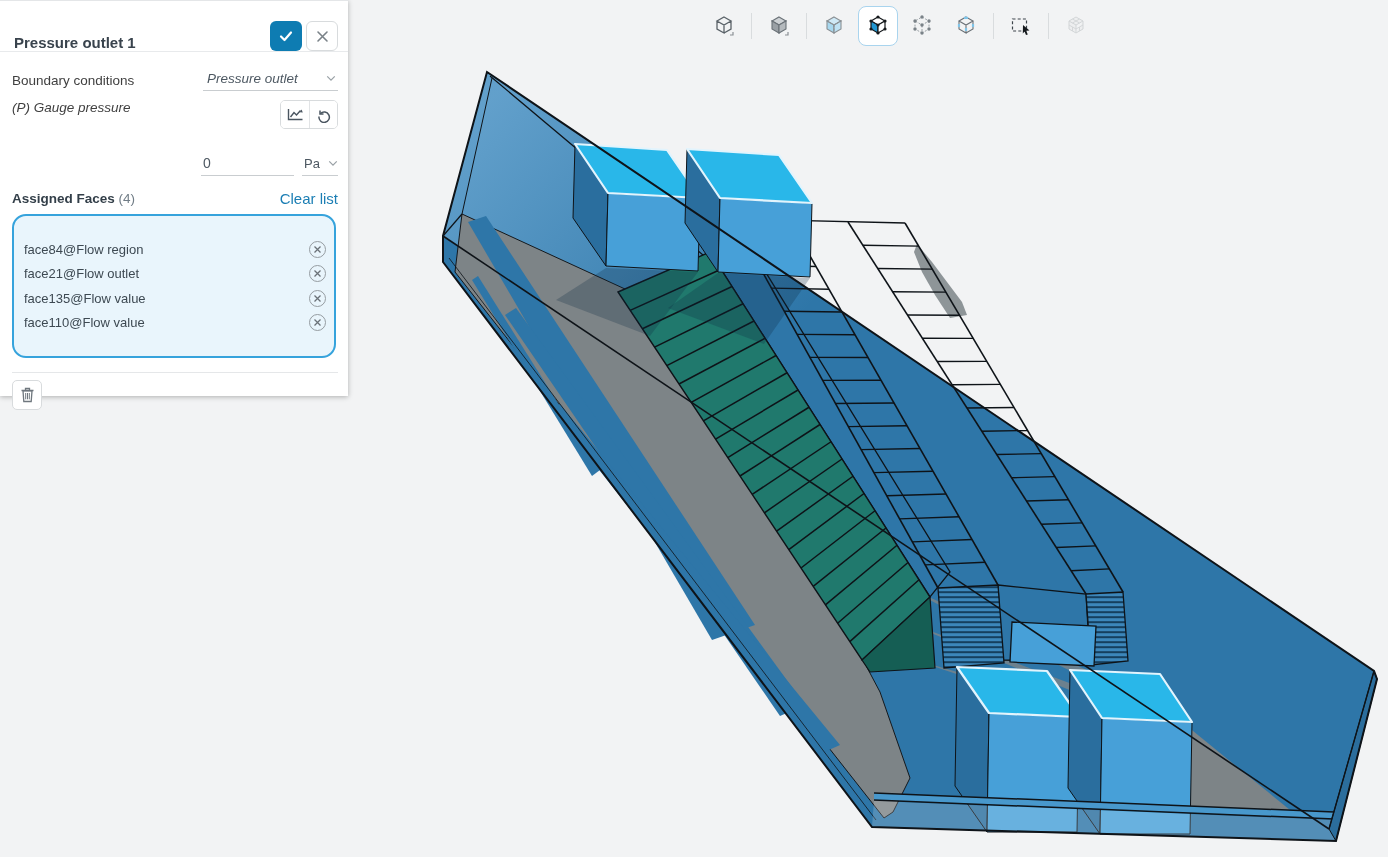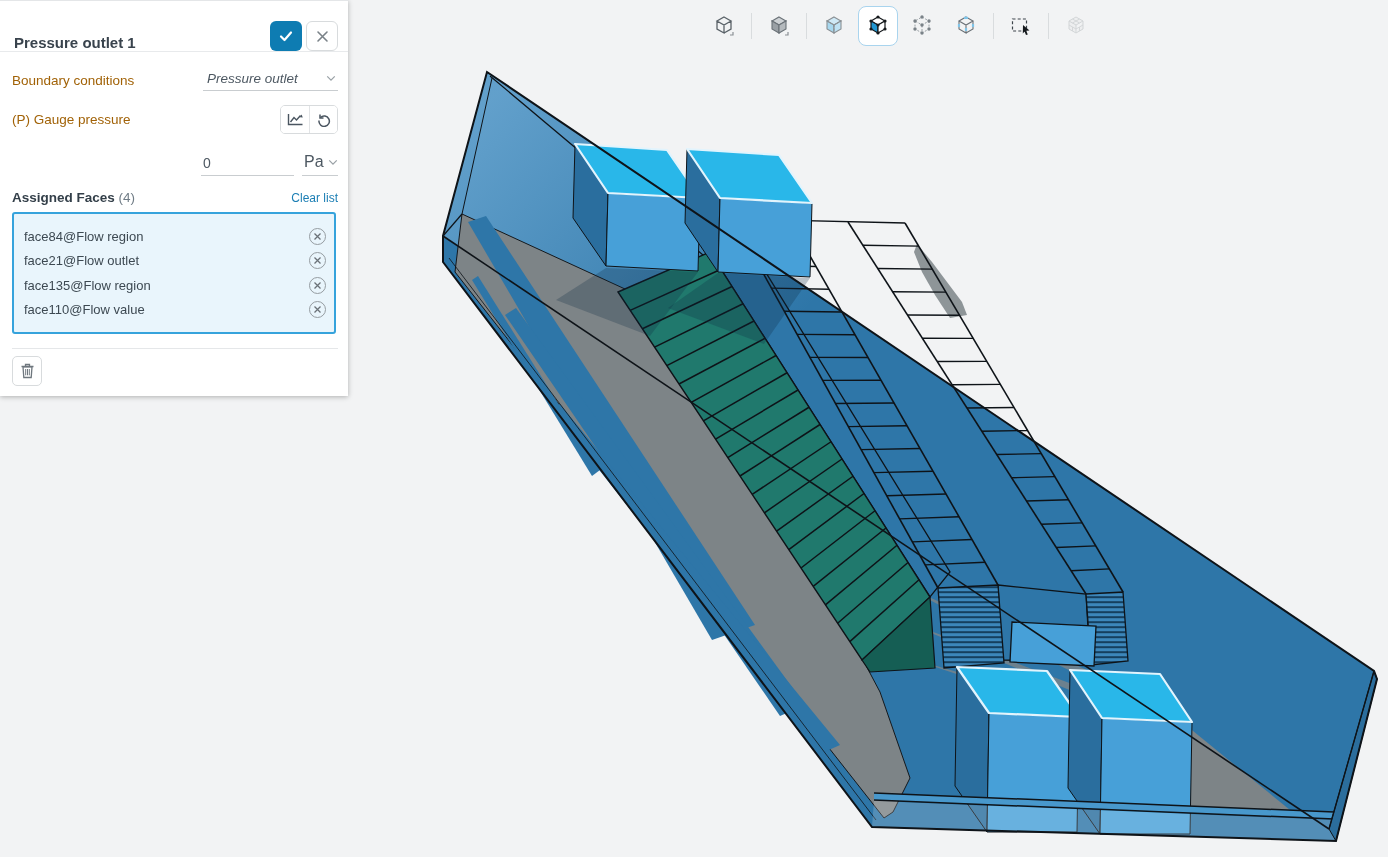--- a/index.html
+++ b/index.html
@@ -23,41 +23,41 @@
   .panel-header{height:51px;display:flex;align-items:flex-end;justify-content:space-between;
     padding:0 10px 0 14px;border-bottom:1px solid #e8eaec;}
   .panel-title{font-size:15px;font-weight:bold;color:#39434d;}
   .hdr-btns{display:flex;gap:4px;}
   .btn-apply{width:32px;height:30px;border:none;border-radius:6px;background:var(--accent,#0e7cb2);
     display:flex;align-items:center;justify-content:center;cursor:pointer;}
   .btn-close{width:32px;height:30px;border:1px solid #d8dbdd;border-radius:6px;background:#fff;
     display:flex;align-items:center;justify-content:center;cursor:pointer;}
   .panel-body{padding:10px 10px 0 12px;}
   .frow{display:flex;align-items:center;justify-content:space-between;height:36px;}
-  .flabel{font-size:13.5px;color:#a16207;}
+  .flabel{font-size:13.5px;color:#404040;}
   .fselect{width:135px;display:flex;align-items:center;justify-content:space-between;
     border-bottom:1px solid #c9cdd0;padding:2px 2px 4px 4px;font-size:13.5px;color:#4d5862;cursor:pointer;font-style:italic;}
   .chev{width:10px;height:7px;flex:0 0 auto;}
-  .grow{display:flex;align-items:center;justify-content:space-between;height:38px;margin-top:2px;}
+  .grow{display:flex;align-items:flex-start;justify-content:space-between;height:38px;margin-top:2px;font-style:italic;}
   .btn-group{display:flex;border:1px solid #d8dbdd;border-radius:5px;overflow:hidden;background:#fff;}
   .gbtn{width:28px;height:27px;border:none;background:#fff;display:flex;align-items:center;
     justify-content:center;cursor:pointer;padding:0;}
   .gbtn + .gbtn{border-left:1px solid #e2e4e6;}
   .vrow{display:flex;align-items:flex-end;justify-content:flex-end;gap:8px;height:36px;margin-top:2px;}
   .vinput{width:93px;border:none;border-bottom:1px solid #c9cdd0;font-size:14px;color:#4d5862;
     padding:2px 2px 4px 2px;font-family:"Liberation Sans",sans-serif;background:transparent;}
   .unit-select{width:36px;display:flex;align-items:center;justify-content:space-between;
-    border-bottom:1px solid #c9cdd0;padding:2px 0 4px 2px;font-size:16px;color:#4d5862;cursor:pointer;}
+    border-bottom:1px solid #c9cdd0;padding:2px 0 4px 2px;font-size:13px;color:#4d5862;cursor:pointer;}
   .af-header{display:flex;align-items:center;justify-content:space-between;margin:14px 0 7px 0;}
   .af-title{font-size:13.5px;color:#333f49;}
   .af-title b{font-weight:bold;}
   .af-count{color:#707c86;font-weight:normal;}
-  .clear-link{font-size:12px;color:var(--link,#1b7eb4);text-decoration:none;cursor:pointer;}
-  .faces-box{border:2px solid var(--selection-border,#36a3dc);border-radius:3px;
-    background:var(--selection-bg,#e9f5fc);padding:10px 0;width:324px;}
+  .clear-link{font-size:15px;color:var(--link,#1b7eb4);text-decoration:none;cursor:pointer;}
+  .faces-box{border:2px solid var(--selection-border,#36a3dc);border-radius:14px;
+    background:var(--selection-bg,#e9f5fc);padding:21px 0;width:324px;}
   .face-row{display:flex;align-items:center;justify-content:space-between;height:24.5px;padding:0 8px 0 10px;}
   .face-label{font-size:13px;color:#3d4952;}
   .face-remove{width:17px;height:17px;border-radius:50%;border:1.3px solid #959ca1;background:transparent;
     display:flex;align-items:center;justify-content:center;cursor:pointer;padding:0;color:#6b7278;
     font-size:11px;line-height:1;}
   .panel-footer{border-top:1px solid #e5e7e9;margin-top:14px;padding:7px 0 0 0;height:46px;}
   .btn-trash{width:30px;height:30px;border:1px solid #d8dbdd;border-radius:5px;background:#fff;
     display:flex;align-items:center;justify-content:center;cursor:pointer;}
 </style>
 </head>
@@ -373,21 +373,21 @@
       </div>
       <div class="face-row">
         <span class="face-label">face21@Flow outlet</span>
         <button class="face-remove">
           <svg width="9" height="9" viewBox="0 0 9 9">
             <path d="M1.5,1.5 L7.5,7.5 M7.5,1.5 L1.5,7.5" stroke="#6b7278" stroke-width="1.3"></path>
             </svg>
         </button>
       </div>
       <div class="face-row">
-        <span class="face-label">face135@Flow region</span>
+        <span class="face-label">face135@Flow value</span>
         <button class="face-remove">
           <svg width="9" height="9" viewBox="0 0 9 9">
             <path d="M1.5,1.5 L7.5,7.5 M7.5,1.5 L1.5,7.5" stroke="#6b7278" stroke-width="1.3"></path>
             </svg>
         </button>
       </div>
       <div class="face-row">
         <span class="face-label">face110@Flow value</span>
         <button class="face-remove">
           <svg width="9" height="9" viewBox="0 0 9 9">

